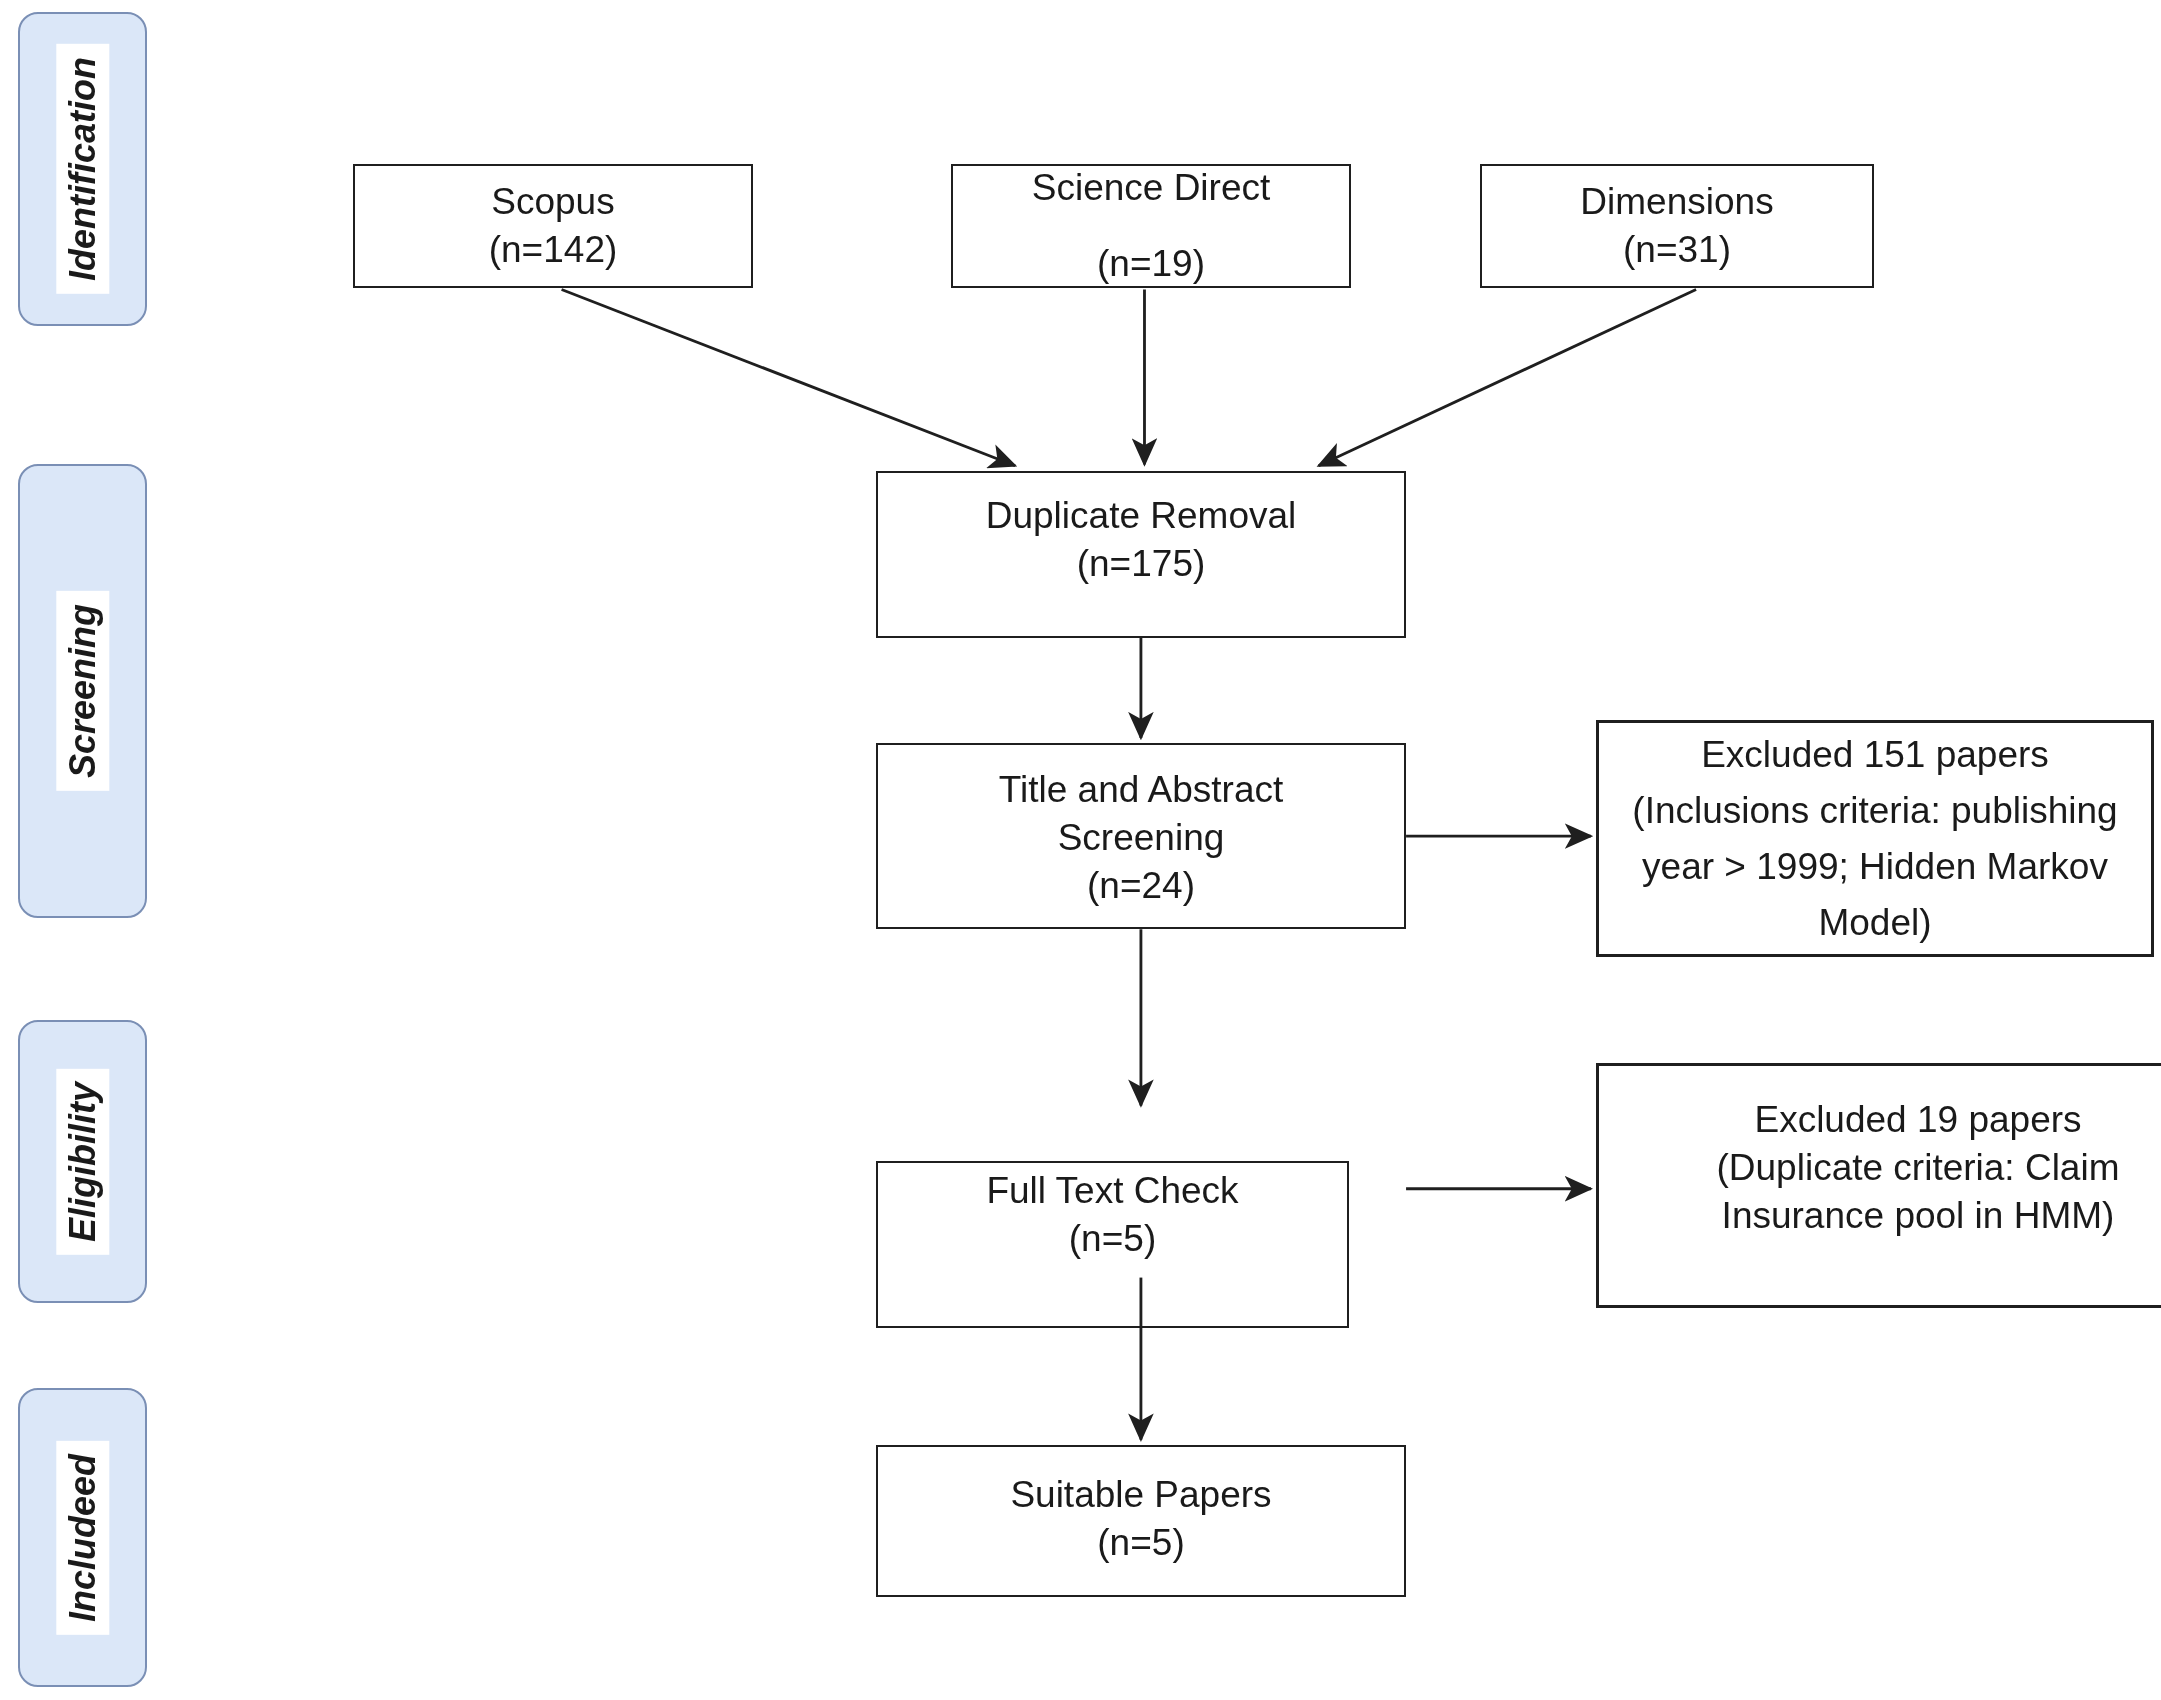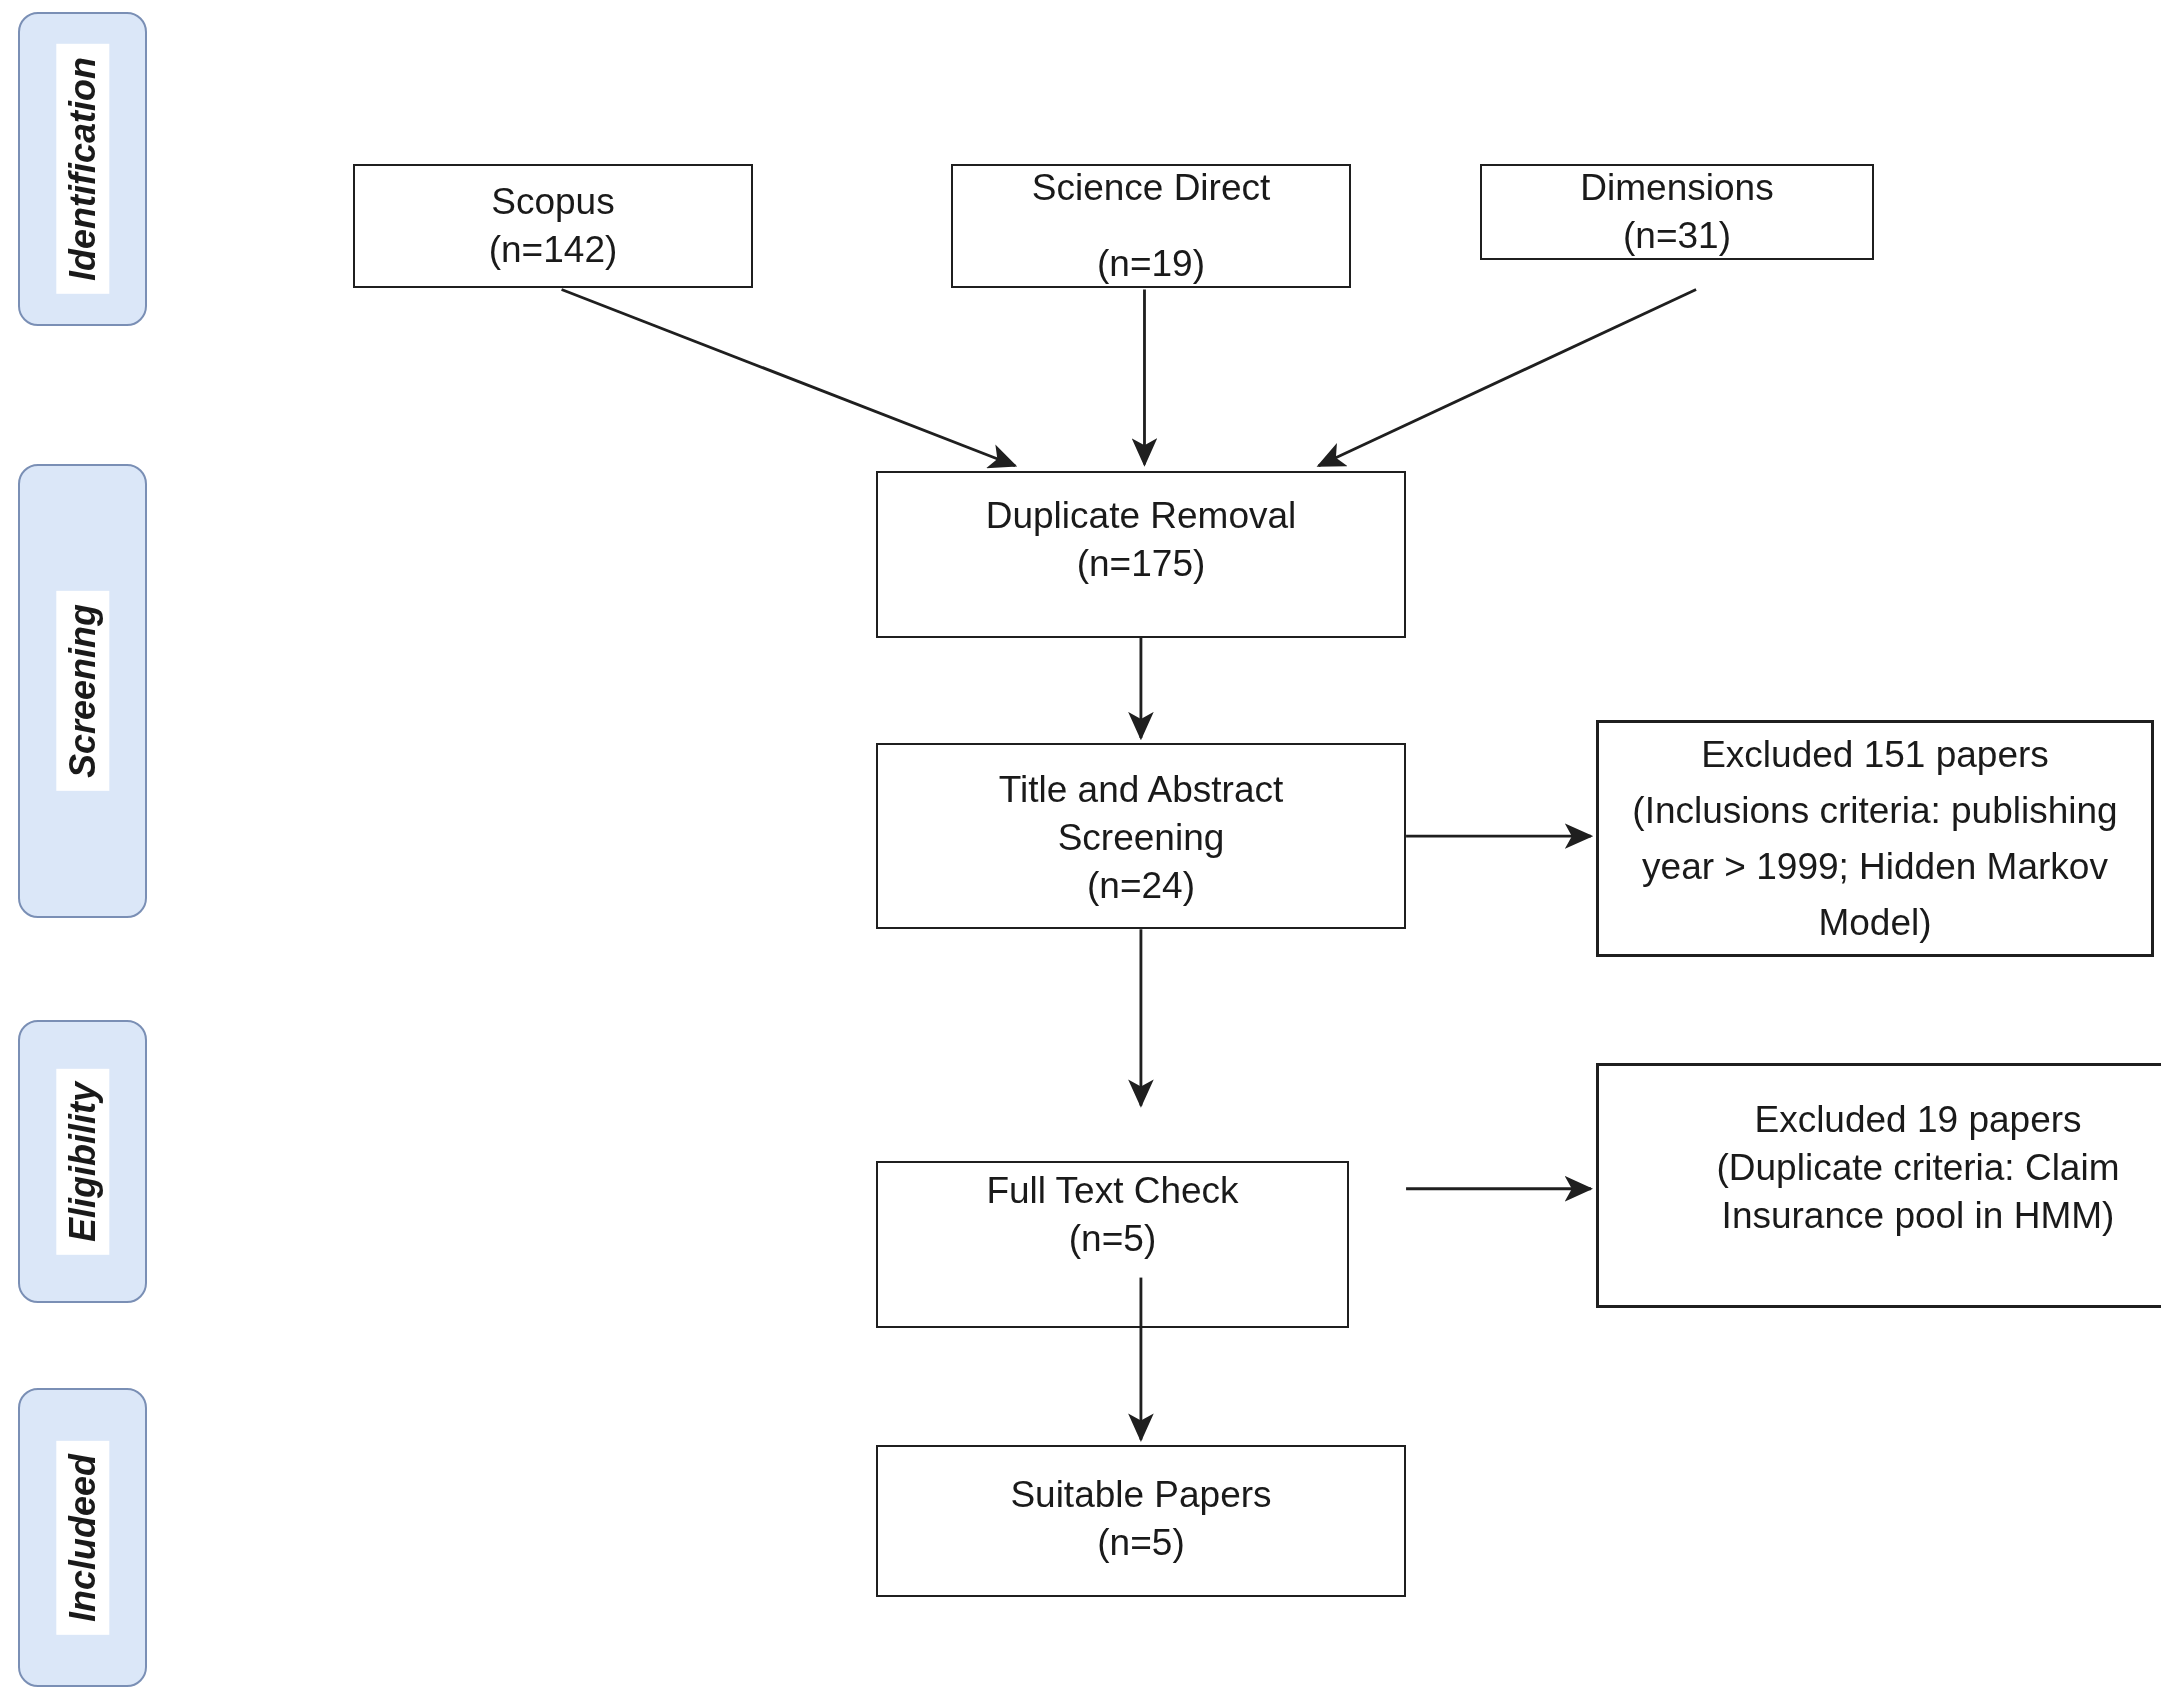--- a/index.html
+++ b/index.html
@@ -47,21 +47,21 @@
     background: #ffffff;
     border: 2.8px solid var(--flow-border, #1f1f1f);
     display: flex; flex-direction: column;
     align-items: flex-end; text-align: center;
     font-size: 37px; line-height: 48px;
     color: var(--text, #1a1a1a);
   }
   .node .line { width: 100%; }
   #n-scopus     { left: 353px;  top: 164px;  width: 400px; height: 124px; justify-content: center; }
   #n-science    { left: 951px; top: 164px;  width: 400px; height: 124px; justify-content: center; gap: 28px; }
-  #n-dimensions { left: 1480px; top: 164px;  width: 394px; height: 96px; justify-content: center; }
+  #n-dimensions { left: 1480px; top: 164px;  width: 394px; height: 124px; justify-content: center; }
   #n-duplicate  { left: 876px; top: 471px;  width: 530px; height: 167px; padding-top: 18.5px; }
   #n-title      { left: 876px; top: 743px; width: 530px; height: 186px; padding-top: 21.3px; }
   #n-fulltext   { left: 876px; top: 1161px; width: 473px; height: 167px; padding-top: 4px; }
   #n-suitable   { left: 876px; top: 1445px; width: 530px; height: 152px; padding-top: 24px; }
   #n-excl1      { left: 1596px; top: 720px; width: 558px; height: 237px; border-width: 3.6px; justify-content: center; gap: 8px; }
   #n-excl2      { left: 1596px; top: 1063px; width: 644px; height: 245px; border-width: 3.6px; padding-top: 30px; }
 
   
   #arrows {
     position: absolute; left: 0; top: 0;

